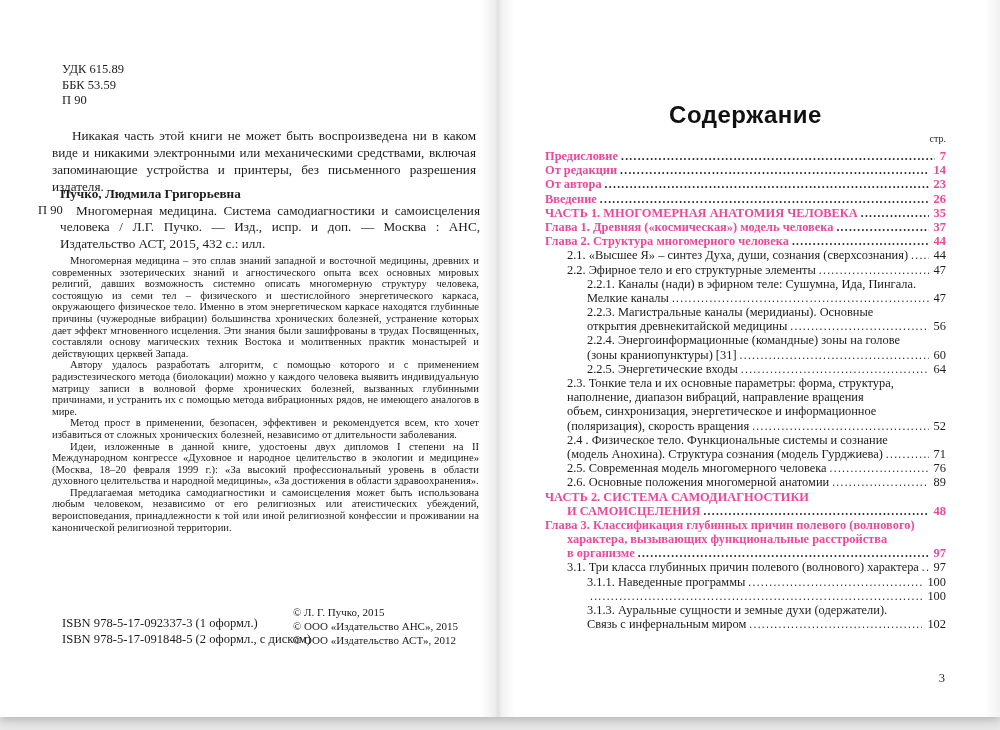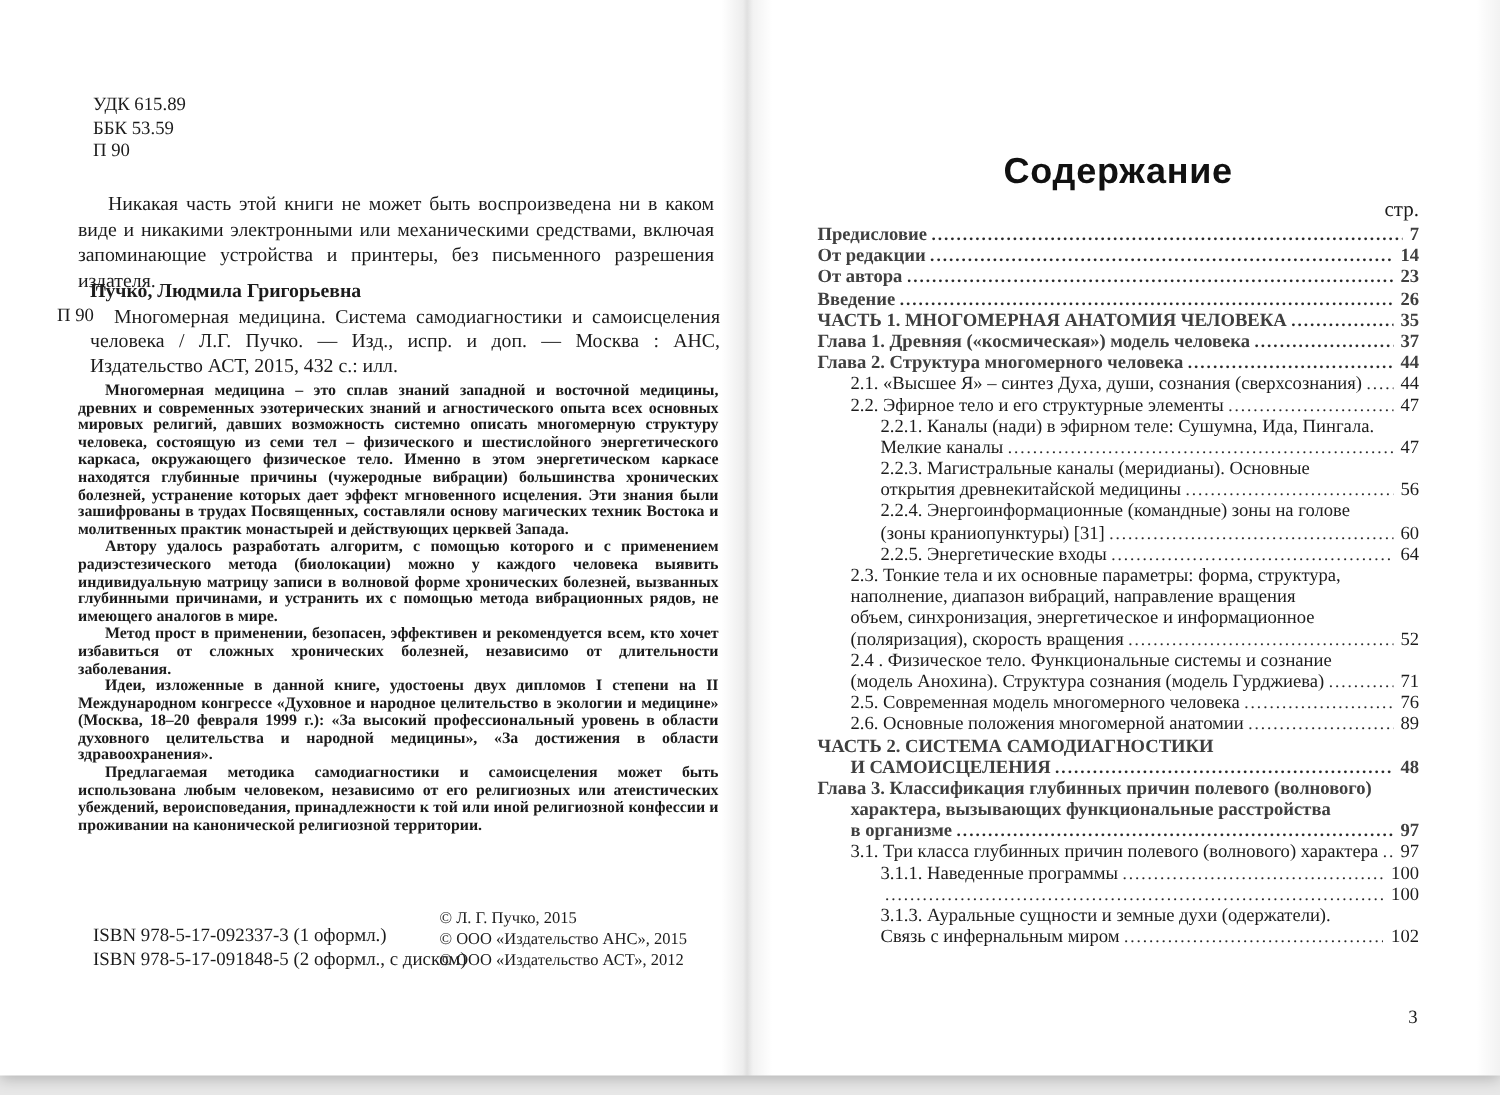--- a/index.html
+++ b/index.html
@@ -30,37 +30,37 @@
   .notice{
     position:absolute;left:52px;top:127px;width:424px;
     font-size:13.2px;line-height:17px;text-align:justify;text-indent:20px;
   }
   .card-code{position:absolute;left:38px;top:203px;font-size:12.5px;}
   .card{position:absolute;left:60px;top:186px;width:420px;font-size:13.2px;line-height:16.5px;}
   .card-name{font-weight:bold;}
   .card-text{margin:0;text-indent:16px;text-align:justify;}
   .annotation{
     position:absolute;left:52px;top:255px;width:427px;
-    font-size:10.6px;line-height:11.6px;text-align:justify;font-weight:bold;
+    font-size:10.6px;line-height:11.6px;text-align:justify;
   }
   .annotation p{margin:0;text-indent:18px;}
   .isbn-block{position:absolute;left:62px;top:615px;font-size:12.6px;line-height:16px;}
   .copyright-block{position:absolute;left:293px;top:606px;font-size:11px;line-height:13.8px;}
   
   .right-page{position:absolute;left:500px;top:0;width:500px;height:717px;}
   .toc-title{
     position:absolute;left:45px;top:101px;width:401px;
     text-align:center;
     font-family:"Liberation Sans", sans-serif;
     font-weight:bold;font-size:24px;letter-spacing:0.5px;color:#111;
   }
-  .str-label{position:absolute;left:45px;top:133px;width:401px;text-align:right;font-size:14px;}
+  .str-label{position:absolute;left:45px;top:133px;width:401px;text-align:right;font-size:10px;}
   .toc{position:absolute;left:45px;top:149px;width:401px;font-size:12.4px;}
   .toc-row{display:flex;align-items:baseline;height:14.2px;line-height:14.2px;white-space:nowrap;}
-  .toc-row.bold{font-weight:bold;color:#404040;}
+  .toc-row.bold{font-weight:bold;color:#ec4899;}
   .toc-row.lvl1{padding-left:22px;}
   .toc-row.lvl2{padding-left:42px;}
   .toc-dots{flex:1;overflow:hidden;margin:0 3px;}
   .toc-dots::after{
     content:"......................................................................................................................................";
     letter-spacing:1.3px;font-size:11.5px;color:#2a2a2a;
   }
   .toc-page{text-align:right;padding-left:2px;}
   .folio{position:absolute;left:425px;top:671px;width:20px;text-align:right;font-size:12.5px;}
 </style>

